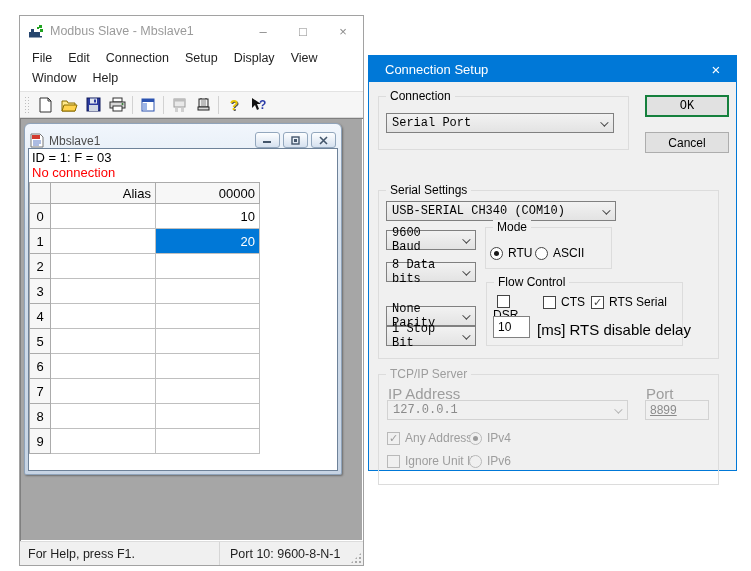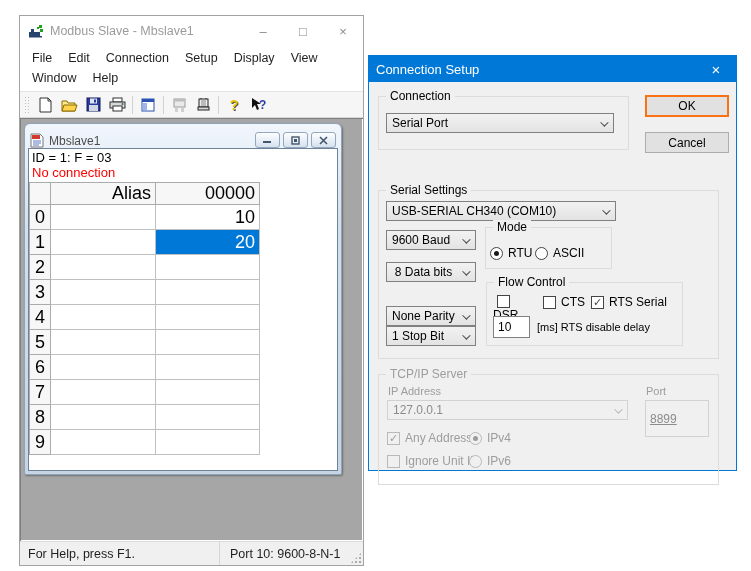--- a/index.html
+++ b/index.html
@@ -37,21 +37,21 @@
   .doc-titlebar { height:24px; display:flex; align-items:flex-end; padding:0 5px; flex:0 0 auto; }
   .doc-icon { width:14px; height:15px; margin-right:5px; flex:0 0 auto; }
   .doc-title { font-size:12px; color:#4c4c4c; flex:1 1 auto; }
   .doc-btn { width:25px; height:16px; margin-left:3px; border:1px solid #93a7bd; border-radius:3px;
     background:linear-gradient(180deg,#fdfeff,#d6e1ef); display:flex; align-items:center; justify-content:center; }
   .doc-body { flex:1 1 auto; margin:0 3px 3px 3px; background:#fff; border:1px solid #6e8299; overflow:hidden; }
   .doc-header-line1 { font-size:13px; color:#000; padding:1px 3px 0 3px; }
   .doc-header-line2 { font-size:13px; color:#ff0000; padding:0 3px 2px 3px; }
 
   table.grid { border-collapse:collapse; table-layout:fixed; margin-left:0px; }
-  table.grid th, table.grid td { border:1px solid #bfbfbf; font-size:18px; font-weight:normal;
+  table.grid th, table.grid td { border:1px solid #bfbfbf; font-size:13px; font-weight:normal;
     overflow:hidden; white-space:nowrap; }
   table.grid th { background:#f7f7f7; border-color:#ababab; }
   .col-rowhdr { width:21px; }
   .col-alias { width:105px; }
   .col-val { width:104px; }
   table.grid th { height:21px; text-align:right; padding:0 4px; }
   table.grid th.rowhdr-corner { padding:0; }
   table.grid td { height:25px; text-align:right; padding:0 4px; color:#000; background:#fff; }
   table.grid td.rowhdr { background:#f7f7f7; border-color:#ababab; text-align:center; padding:0; }
   td.selected { background:#0078d7 !important; color:#fff !important; }
@@ -61,58 +61,58 @@
   .status-left { flex:0 0 199px; padding-left:8px; }
   .status-right { flex:1 1 auto; border-left:1px solid #d6d6d6; padding-left:10px; height:100%;
     display:flex; align-items:center; }
   .resize-grip { position:absolute; right:1px; bottom:1px; width:12px; height:12px;
     background-image:radial-gradient(#a9a9a9 1px, transparent 1.2px); background-size:4px 4px;
     background-position:bottom right; clip-path:polygon(100% 0, 100% 100%, 0 100%); }
 
   
   .dialog { position:absolute; left:368px; top:55px; width:369px; height:416px;
     background:#f0f0f0; border:1px solid #0078d7; }
-  .dlg-titlebar { height:26px; background:#0078d7; display:flex; align-items:center; padding-left:7px; }
+  .dlg-titlebar { height:26px; background:#0078d7; display:flex; align-items:center; padding-left:16px; }
   .dlg-title { color:#fff; font-size:13px; flex:1 1 auto; }
   .dlg-close { width:40px; height:100%; display:flex; align-items:center; justify-content:center;
     color:#fff; font-size:15px; }
   .dlg-body { position:relative; width:100%; height:390px; font-size:12px; color:#000; }
 
   .groupbox { position:absolute; border:1px solid #dcdcdc; }
   .groupbox > .gb-label { position:absolute; top:-8px; left:7px; background:#f0f0f0; padding:0 4px;
     font-size:12px; color:#000; white-space:nowrap; }
   .gb-label.disabled { color:#9d9d9d; }
 
   .combo { position:absolute; height:20px; background:linear-gradient(180deg,#f2f2f2,#e3e3e3);
-    border:1px solid #808080; display:flex; align-items:center; padding:0 20px 0 5px; font-size:12px; color:#000; }
+    border:1px solid #808080; display:flex; align-items:center; padding:0 20px 0 5px; font-size:12px; color:#000;font-family:Liberation Mono, monospace; }
   .combo .chev { position:absolute; right:7px; top:7px; width:6px; height:6px;
     border-right:1px solid #444; border-bottom:1px solid #444; transform:rotate(45deg) translateY(-2px); }
   .combo.disabled { background:#f0f0f0; border-color:#d2d2d2; color:#8b8b8b; }
   .combo.disabled .chev { border-color:#b5b5b5; }
 
   .btn { position:absolute; background:#e1e1e1; border:1px solid #adadad; font-size:12px; color:#000;
     display:flex; align-items:center; justify-content:center; }
-  .btn.default { border:2px solid #f97316; }
+  .btn.default { border:2px solid #15803d;font-family:Liberation Mono, monospace; }
 
   .checkrow { position:absolute; display:flex; align-items:center; }
   .cb { width:13px; height:13px; background:#fff; border:1px solid #444; margin-right:5px;
     display:flex; align-items:center; justify-content:center; font-size:11px; line-height:1; color:#444; flex:0 0 auto; }
   .cb.disabled { border-color:#b9b9b9; background:#f0f0f0; color:#9b9b9b; }
   .rb { width:13px; height:13px; border:1px solid #444; border-radius:50%; background:#fff; margin-right:5px;
     position:relative; flex:0 0 auto; }
   .rb.on::after { content:""; position:absolute; left:3px; top:3px; width:5px; height:5px; border-radius:50%; background:#1a1a1a; }
   .rb.disabled { border-color:#b9b9b9; background:#f0f0f0; }
   .rb.disabled.on::after { background:#9b9b9b; }
   .ctl-label { font-size:12px; color:#000; white-space:nowrap; }
   .ctl-label.disabled { color:#9d9d9d; }
 
   .textfield { position:absolute; background:#fff; border:1px solid #808080; font-size:12px; color:#000;
     display:flex; align-items:center; padding:0 4px; }
   .textfield.disabled { background:#f0f0f0; border-color:#d2d2d2; color:#8b8b8b; }
-  .field-label { position:absolute; font-size:11px; color:#9d9d9d; white-space:nowrap; }
+  .field-label { position:absolute; font-size:15px; color:#9d9d9d; white-space:nowrap; }
 </style>
 </head>
 <body>
 
 <div id="canvas">
 
   <div class="main-window">
 
     <div class="titlebar">
       <svg class="app-icon" viewBox="0 0 16 16">
@@ -399,21 +399,21 @@
 
       <div class="groupbox" style="left:9px; top:292px; width:341px; height:111px;">
         <span class="gb-label disabled">TCP/IP Server</span>
       </div>
       <div class="field-label" style="left:19px; top:303px;">IP Address</div>
       <div class="combo disabled" style="left:18px; top:318px; width:241px;">
         <span>127.0.0.1</span>
         <span class="chev"></span>
       </div>
       <div class="field-label" style="left:277px; top:303px;">Port</div>
-      <div class="textfield disabled" style="left:276px; top:318px; width:64px; height:37px;text-decoration:underline;">
+      <div class="textfield disabled" style="left:276px; top:318px; width:64px; height:20px;text-decoration:underline;">
         <span>8899</span>
       </div>
       <div class="checkrow" style="left:18px; top:349px;">
         <span class="cb disabled">✓</span>
         <span class="ctl-label disabled">Any Address</span>
       </div>
       <div class="checkrow" style="left:100px; top:349px;">
         <span class="rb disabled on"></span>
         <span class="ctl-label disabled">IPv4</span>
       </div>

